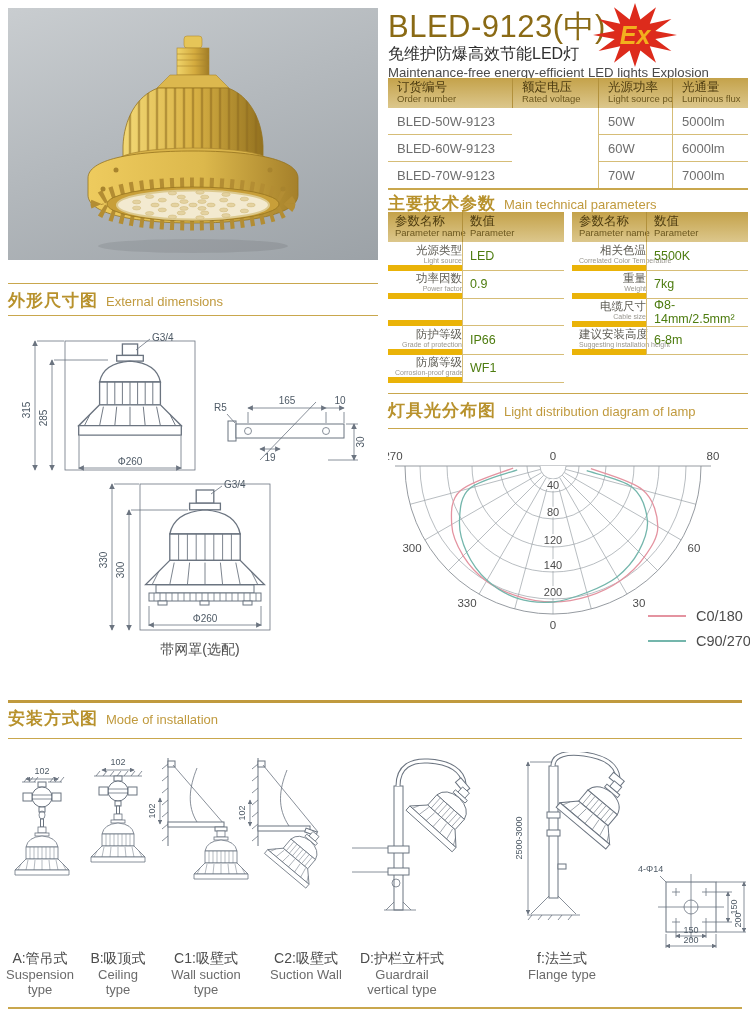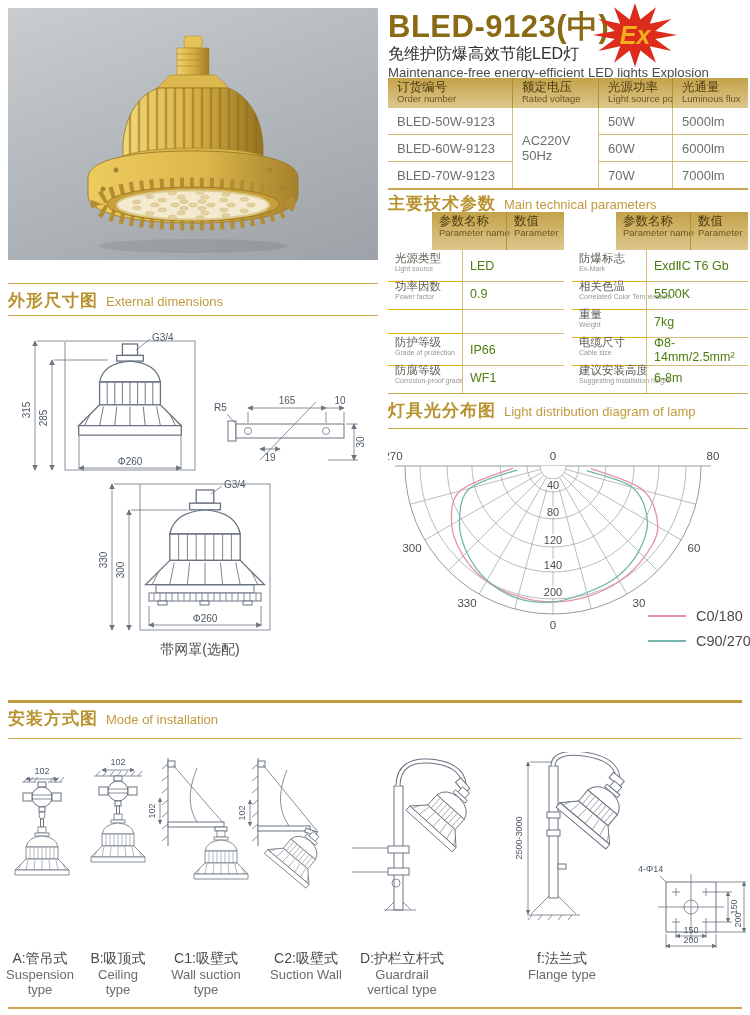--- a/index.html
+++ b/index.html
@@ -5,21 +5,21 @@
   * { margin:0; padding:0; box-sizing:border-box; }
   html,body { width:750px; height:1015px; }
   body { position:relative; background:#fff; font-family:"Liberation Sans",sans-serif; overflow:hidden; }
   .abs { position:absolute; }
 
   
   .photo { left:8px; top:8px; width:370px; height:252px;
            background:linear-gradient(160deg,#c9cdd0 0%,#b4b9bd 45%,#9ca2a7 100%); }
 
   
-  .model-title { left:388px; top:6px; font-size:31px; font-weight:bold; color:#8a6a15; letter-spacing:.5px; }
+  .model-title { left:388px; top:6px; font-size:31px; font-weight:normal; color:#8a6a15; letter-spacing:.5px; }
   .sub-cn { left:388px; top:44px; font-size:16px; color:#2e2e2e; }
   .sub-en { left:388px; top:65px; font-size:13.2px; color:#4a4a4a; }
   .ex-star { left:592px; top:0px; }
 
   
   .rule  { background:#c9a74d; height:1px; }
   .rule2 { background:#c9a74d; height:2px; }
   .rule3 { background:#c09a3e; height:3px; }
 
   
@@ -37,26 +37,26 @@
   .obody { display:grid; grid-template-columns:124px 86px 74px 76px; grid-auto-rows:27px; }
   .oc { font-size:13px; color:#6e6e6e; line-height:27px; padding-left:9px;
         border-bottom:1px solid #d6bd77; }
   .oc.bl { border-left:1px solid #d6bd77; }
   .ovolt { grid-column:2; grid-row:1 / span 3; display:flex; align-items:center;
            border-left:1px solid #d6bd77; border-bottom:1px solid #d6bd77;
            font-size:13px; color:#6e6e6e; padding-left:9px; }
 
   
   .ptable { width:176px; }
-  .phead { display:grid; grid-template-columns:74px 102px; height:38px;
-           background:linear-gradient(#c4a24a,#dcc78c);margin-left:44px; }
+  .phead { display:grid; grid-template-columns:74px 102px; height:30px;
+           background:linear-gradient(#c4a24a,#dcc78c); }
   .phead > div { padding:2px 0 0 7px; }
   .phead > div:last-child { border-left:1px solid #b2913c; }
   .prow { display:grid; grid-template-columns:74px 102px; height:28px; }
-  .pname { padding:2px 0 8px 7px; border-bottom:1px solid #eab308; overflow:visible; }
+  .pname { padding:2px 0 0 7px; border-bottom:6px solid #eab308; overflow:visible;text-align:right; }
   .pn-cn { font-size:11.5px; color:#5e5c54; line-height:13px; white-space:nowrap; }
   .pn-en { font-size:7px; color:#98968e; line-height:8px; white-space:nowrap; }
   .pval { border-left:1px solid #d6bd77; border-bottom:1px solid #d6bd77;
           font-size:12.5px; color:#4d7c0f; display:flex; align-items:center; padding-left:7px; }
 
   
   .dl  { stroke:#6b7480; stroke-width:.8; fill:none; }
   .dk  { stroke:#6b7480; stroke-width:1; fill:none; }
   .dkw { stroke:#6b7480; stroke-width:1; fill:#fff; }
   .dt  { font-size:10px; fill:#4e5a66; }
@@ -189,21 +189,20 @@
   <div class="obody">
     <div class="oc" style="grid-column:1;grid-row:1">BLED-50W-9123</div>
     <div class="oc bl" style="grid-column:3;grid-row:1">50W</div>
     <div class="oc bl" style="grid-column:4;grid-row:1">5000lm</div>
     <div class="oc" style="grid-column:1;grid-row:2">BLED-60W-9123</div>
     <div class="oc bl" style="grid-column:3;grid-row:2">60W</div>
     <div class="oc bl" style="grid-column:4;grid-row:2">6000lm</div>
     <div class="oc" style="grid-column:1;grid-row:3">BLED-70W-9123</div>
     <div class="oc bl" style="grid-column:3;grid-row:3">70W</div>
     <div class="oc bl" style="grid-column:4;grid-row:3">7000lm</div>
-    <div class="ovolt">AC220V  50Hz</div>
   </div>
 </div>
 
 <div class="abs rule2" style="left:388px;top:188px;width:360px"></div>
 <div class="abs" style="left:388px;top:192px">
   <span class="sec-cn">主要技术参数</span><span class="sec-en">Main technical parameters</span>
 </div>
 
 <div class="abs ptable" style="left:388px;top:212px">
   <div class="phead">
@@ -256,27 +255,20 @@
 <div class="abs ptable" style="left:572px;top:212px">
   <div class="phead">
     <div>
         <div class="oh-cn">参数名称</div>
         <div class="oh-en">Parameter name</div>
       </div>
     <div>
         <div class="oh-cn">数值</div>
         <div class="oh-en">Parameter</div>
       </div>
-  </div>
-  <div class="prow">
-    <div class="pname">
-        <div class="pn-cn">防爆标志</div>
-        <div class="pn-en">Ex-Mark</div>
-      </div>
-    <div class="pval">ExdⅡC T6 Gb</div>
   </div>
   <div class="prow">
     <div class="pname">
         <div class="pn-cn">相关色温</div>
         <div class="pn-en">Correlated Color Temperature</div>
       </div>
     <div class="pval">5500K</div>
   </div>
   <div class="prow">
     <div class="pname">

